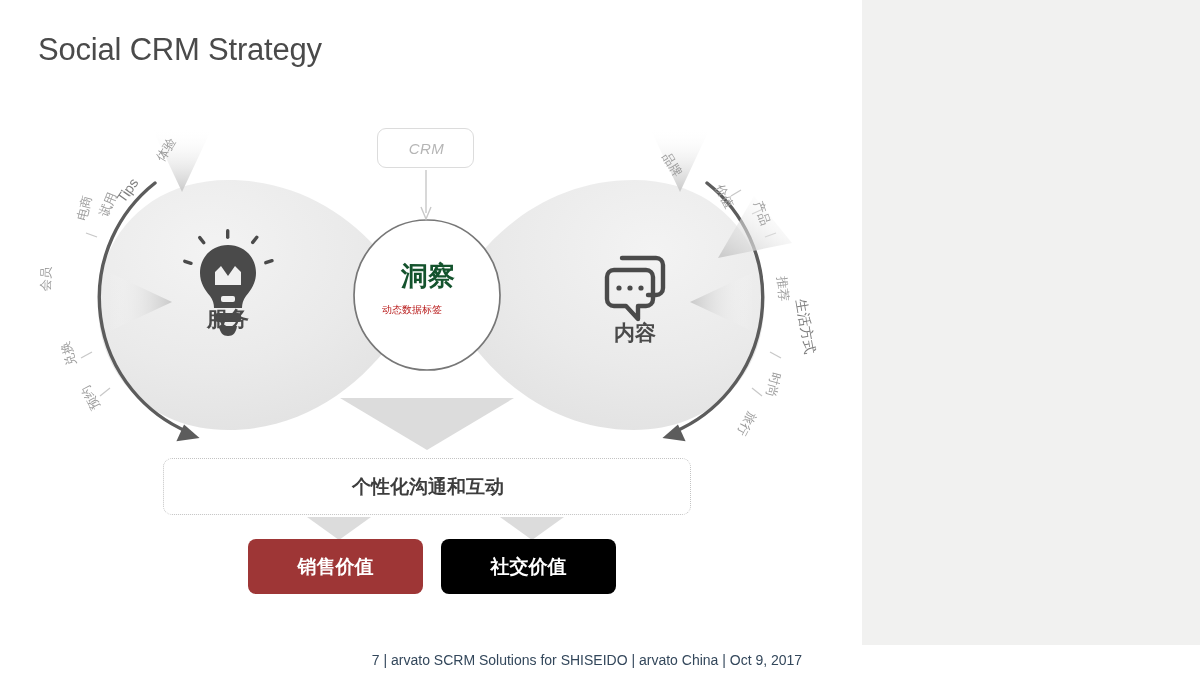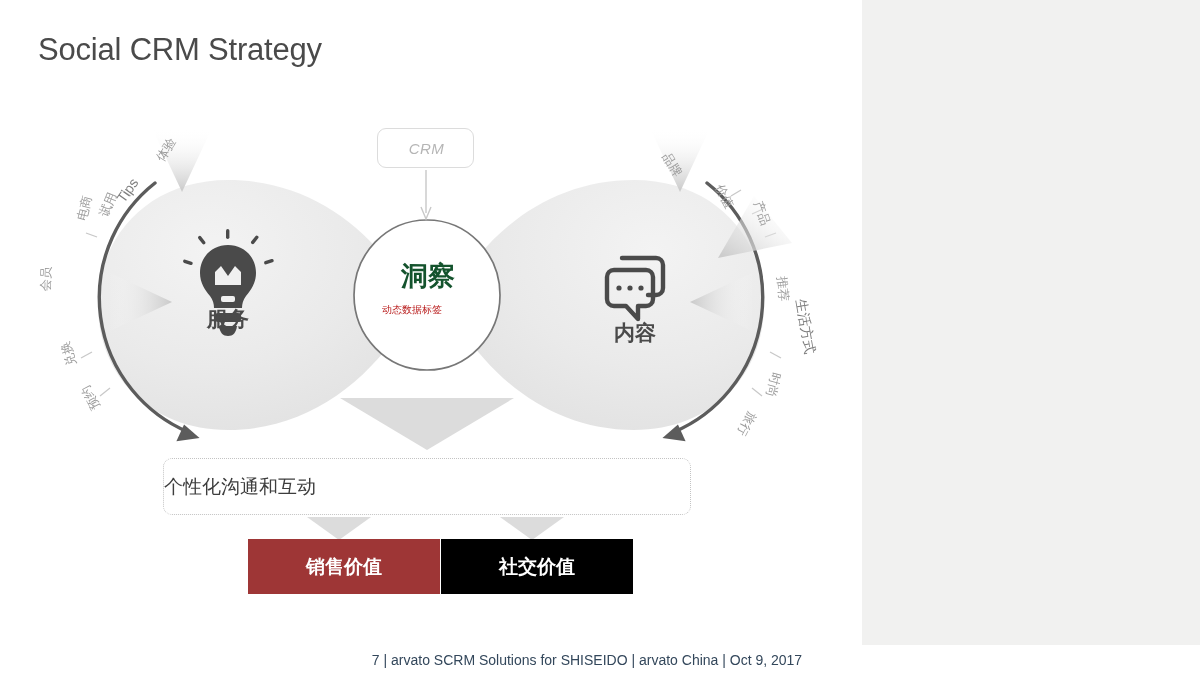--- a/index.html
+++ b/index.html
@@ -65,27 +65,27 @@
     position:absolute;left:0;top:11px;width:97px;text-align:center;
     font-size:15px;color:#b5b5b5;letter-spacing:0.5px;
   }
 
   #interaction-box{
     position:absolute;left:163px;top:458px;width:528px;height:57px;
     border:1.6px dotted #c3c3c3;border-radius:9px;background:#fff;
     box-sizing:border-box;
   }
   #interaction-label{
-    position:absolute;left:0;top:15px;width:528px;
-    font-size:19px;font-weight:normal;color:#3d3d3d;white-space:nowrap;
+    position:absolute;left:0;top:15px;width:528px;text-align:center;
+    font-size:19px;font-weight:bold;color:#3d3d3d;white-space:nowrap;
   }
 
   .value-btn{
-    position:absolute;top:539px;width:192px;height:55px;
-    border-radius:0;
+    position:absolute;top:539px;width:175px;height:55px;
+    border-radius:8px;
     display:flex;align-items:center;justify-content:center;
     font-size:19px;font-weight:bold;color:#ffffff;
     white-space:nowrap;
   }
   #sales-value-button{left:248px;}
   #social-value-button{left:441px;}
 
   
   .arc-label{
     position:absolute;

